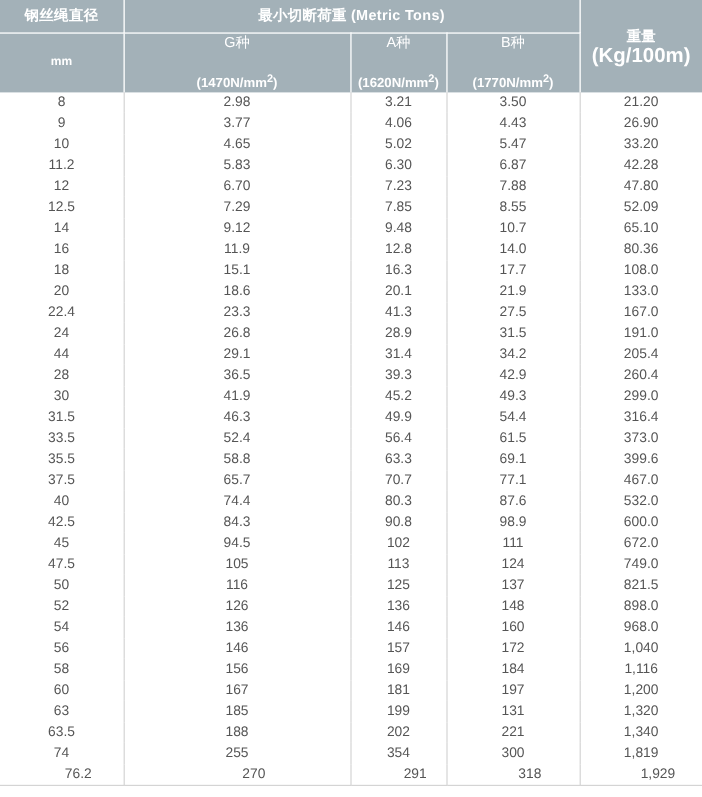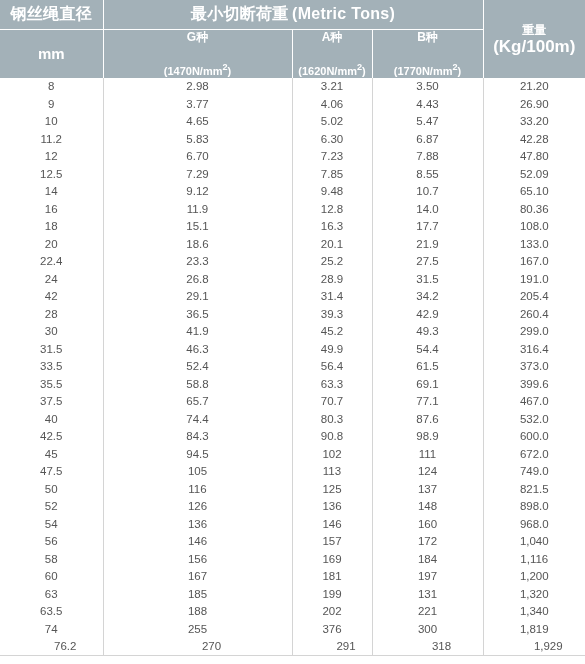--- a/index.html
+++ b/index.html
@@ -20,24 +20,24 @@
     color:#ffffff;
     font-weight:bold;
     text-align:center;
     vertical-align:middle;
     border-right:1px solid #ffffff;
     padding:0;
   }
   #spec-table thead th.last{border-right:none;margin-top:21px;}
   .hd-r1{height:27px;font-size:12px;line-height:27px;}
   .hd-r2{height:37px;font-size:12px;}
-  .grp-title{font-size:16px;letter-spacing:.3px;text-align:center;}
+  .grp-title{font-size:12px;letter-spacing:.3px;text-align:center;}
   .sub-unit{font-size:11px;font-weight:bold;line-height:13px;margin-top:16px;}
-  .sub-name{font-size:12px;font-weight:bold;line-height:15px;}
-  .unit-plain{font-size:15px;font-weight:bold;line-height:26px;}
+  .sub-name{font-size:12px;font-weight:normal;line-height:15px;}
+  .unit-plain{font-size:10px;font-weight:bold;line-height:26px;}
   .wt-name{font-size:12px;font-weight:bold;line-height:17px;}
   .wt-unit{font-size:17px;font-weight:bold;line-height:16px;}
   .hd-sep{border-bottom:1px solid #ffffff;}
   
   #spec-table tbody td{
     height:17.5px;
     font-size:11.5px;
     color:#555555;
     text-align:center;
     vertical-align:middle;
@@ -163,33 +163,33 @@
       <tr>
         <td class="c-dia">20</td>
         <td class="c-g">18.6</td>
         <td class="c-a">20.1</td>
         <td class="c-b">21.9</td>
         <td class="c-wt last">133.0</td>
       </tr>
       <tr>
         <td class="c-dia">22.4</td>
         <td class="c-g">23.3</td>
-        <td class="c-a">25.2</td>
+        <td class="c-a">41.3</td>
         <td class="c-b">27.5</td>
         <td class="c-wt last">167.0</td>
       </tr>
       <tr>
         <td class="c-dia">24</td>
         <td class="c-g">26.8</td>
         <td class="c-a">28.9</td>
         <td class="c-b">31.5</td>
         <td class="c-wt last">191.0</td>
       </tr>
       <tr>
-        <td class="c-dia">42</td>
+        <td class="c-dia">44</td>
         <td class="c-g">29.1</td>
         <td class="c-a">31.4</td>
         <td class="c-b">34.2</td>
         <td class="c-wt last">205.4</td>
       </tr>
       <tr>
         <td class="c-dia">28</td>
         <td class="c-g">36.5</td>
         <td class="c-a">39.3</td>
         <td class="c-b">42.9</td>
@@ -310,21 +310,21 @@
       <tr>
         <td class="c-dia">63.5</td>
         <td class="c-g">188</td>
         <td class="c-a">202</td>
         <td class="c-b">221</td>
         <td class="c-wt last">1,340</td>
       </tr>
       <tr>
         <td class="c-dia">74</td>
         <td class="c-g">255</td>
-        <td class="c-a">376</td>
+        <td class="c-a">354</td>
         <td class="c-b">300</td>
         <td class="c-wt last">1,819</td>
       </tr>
       <tr>
         <td class="c-dia">76.2</td>
         <td class="c-g">270</td>
         <td class="c-a">291</td>
         <td class="c-b">318</td>
         <td class="c-wt last">1,929</td>
       </tr>

